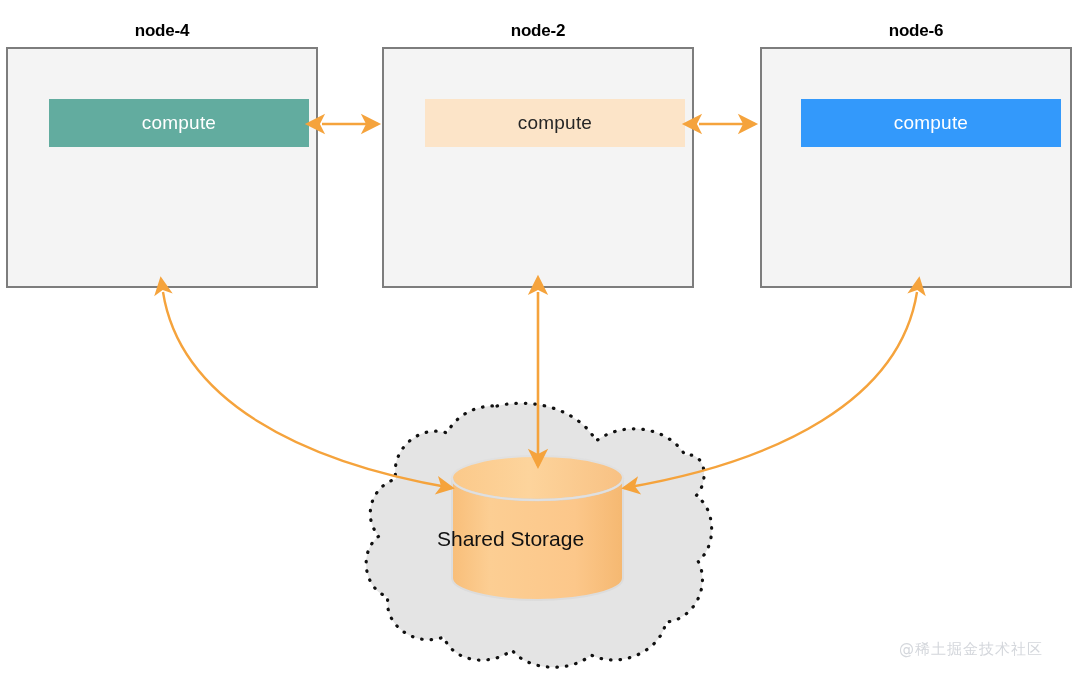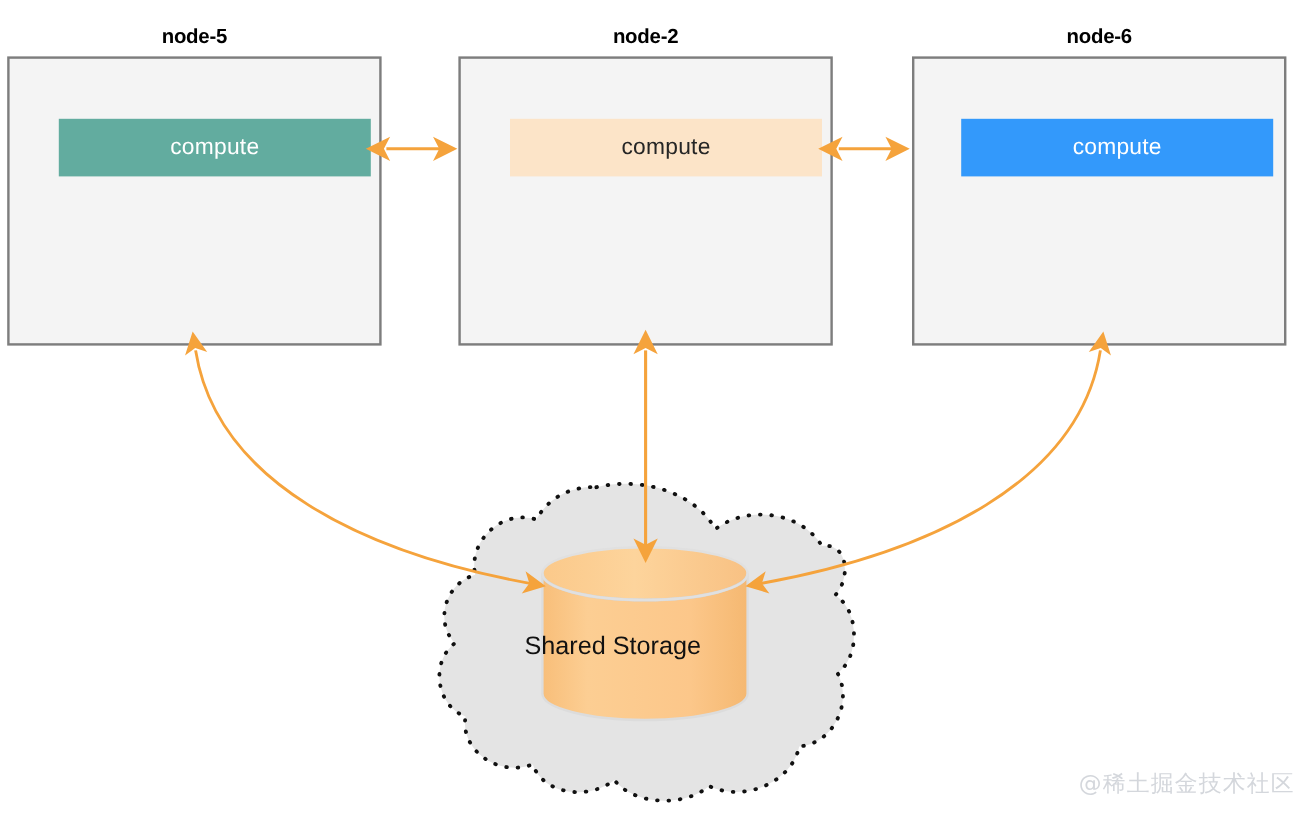--- a/index.html
+++ b/index.html
@@ -56,33 +56,33 @@
   .storage-label {
     position: absolute;
     font-size: 21px;
     color: #111111;
     white-space: nowrap;
     text-align: left;
   }
   
   .watermark {
     position: absolute;
-    font-size: 19px;
+    font-size: 15px;
     color: #d4d7dc;
     white-space: nowrap;
     font-family: "DejaVu Sans", sans-serif;
     letter-spacing: 1px;
   }
 </style>
 </head>
 <body>
 
 <div id="canvas">
 
-  <div class="node-title" style="left:6px; top:21px; width:312px;">node-5</div>
+  <div class="node-title" style="left:6px; top:21px; width:312px;">node-4</div>
   <div class="node-box" style="left:6px; top:47px; width:312px; height:241px;"></div>
   <div class="compute-bar" style="left:31px; top:99px; width:260px; height:48px; background:#62AC9F; color:#ffffff;">
     <span>compute</span>
   </div>
 
   <div class="node-title" style="left:382px; top:21px; width:312px;">node-2</div>
   <div class="node-box" style="left:382px; top:47px; width:312px; height:241px;"></div>
   <div class="compute-bar" style="left:407px; top:99px; width:260px; height:48px; background:#FCE4C8; color:#262626;">
     <span>compute</span>
   </div>

